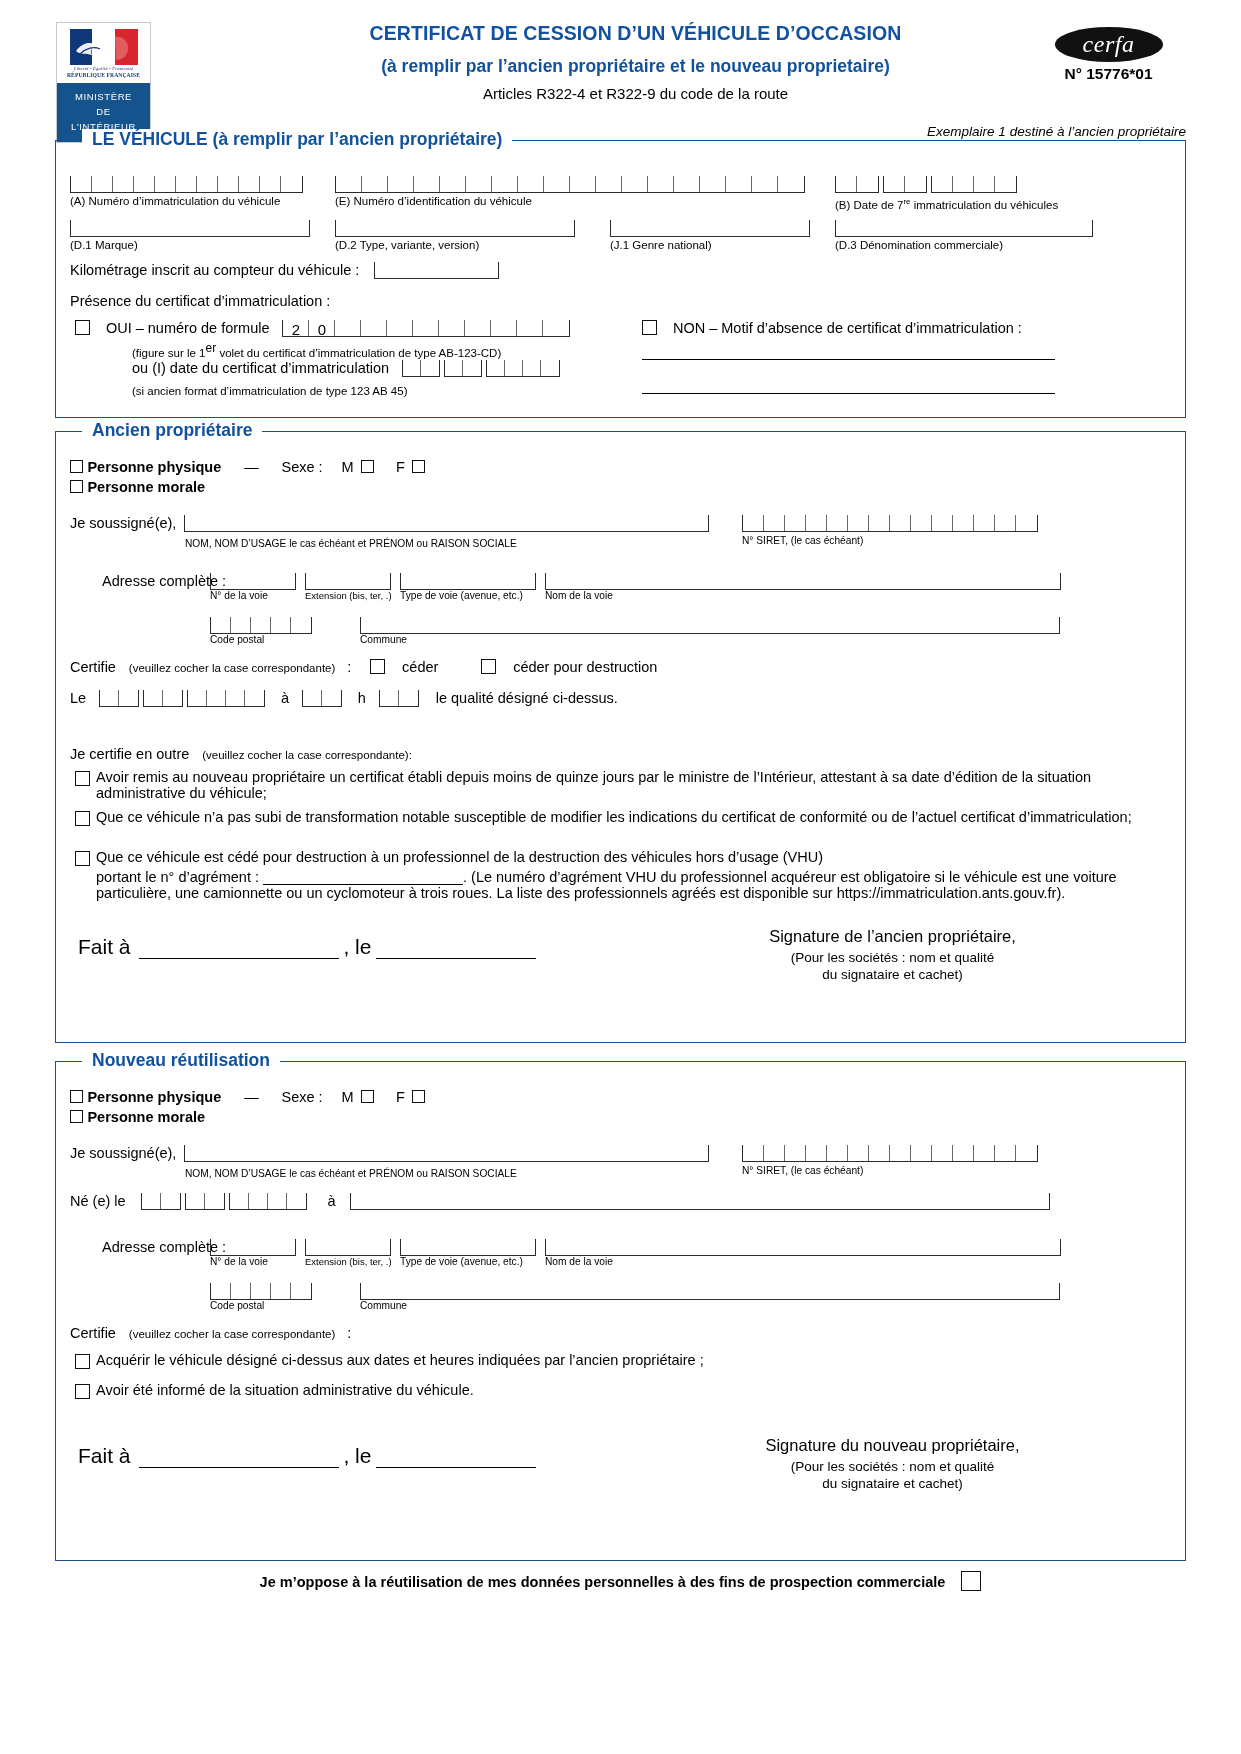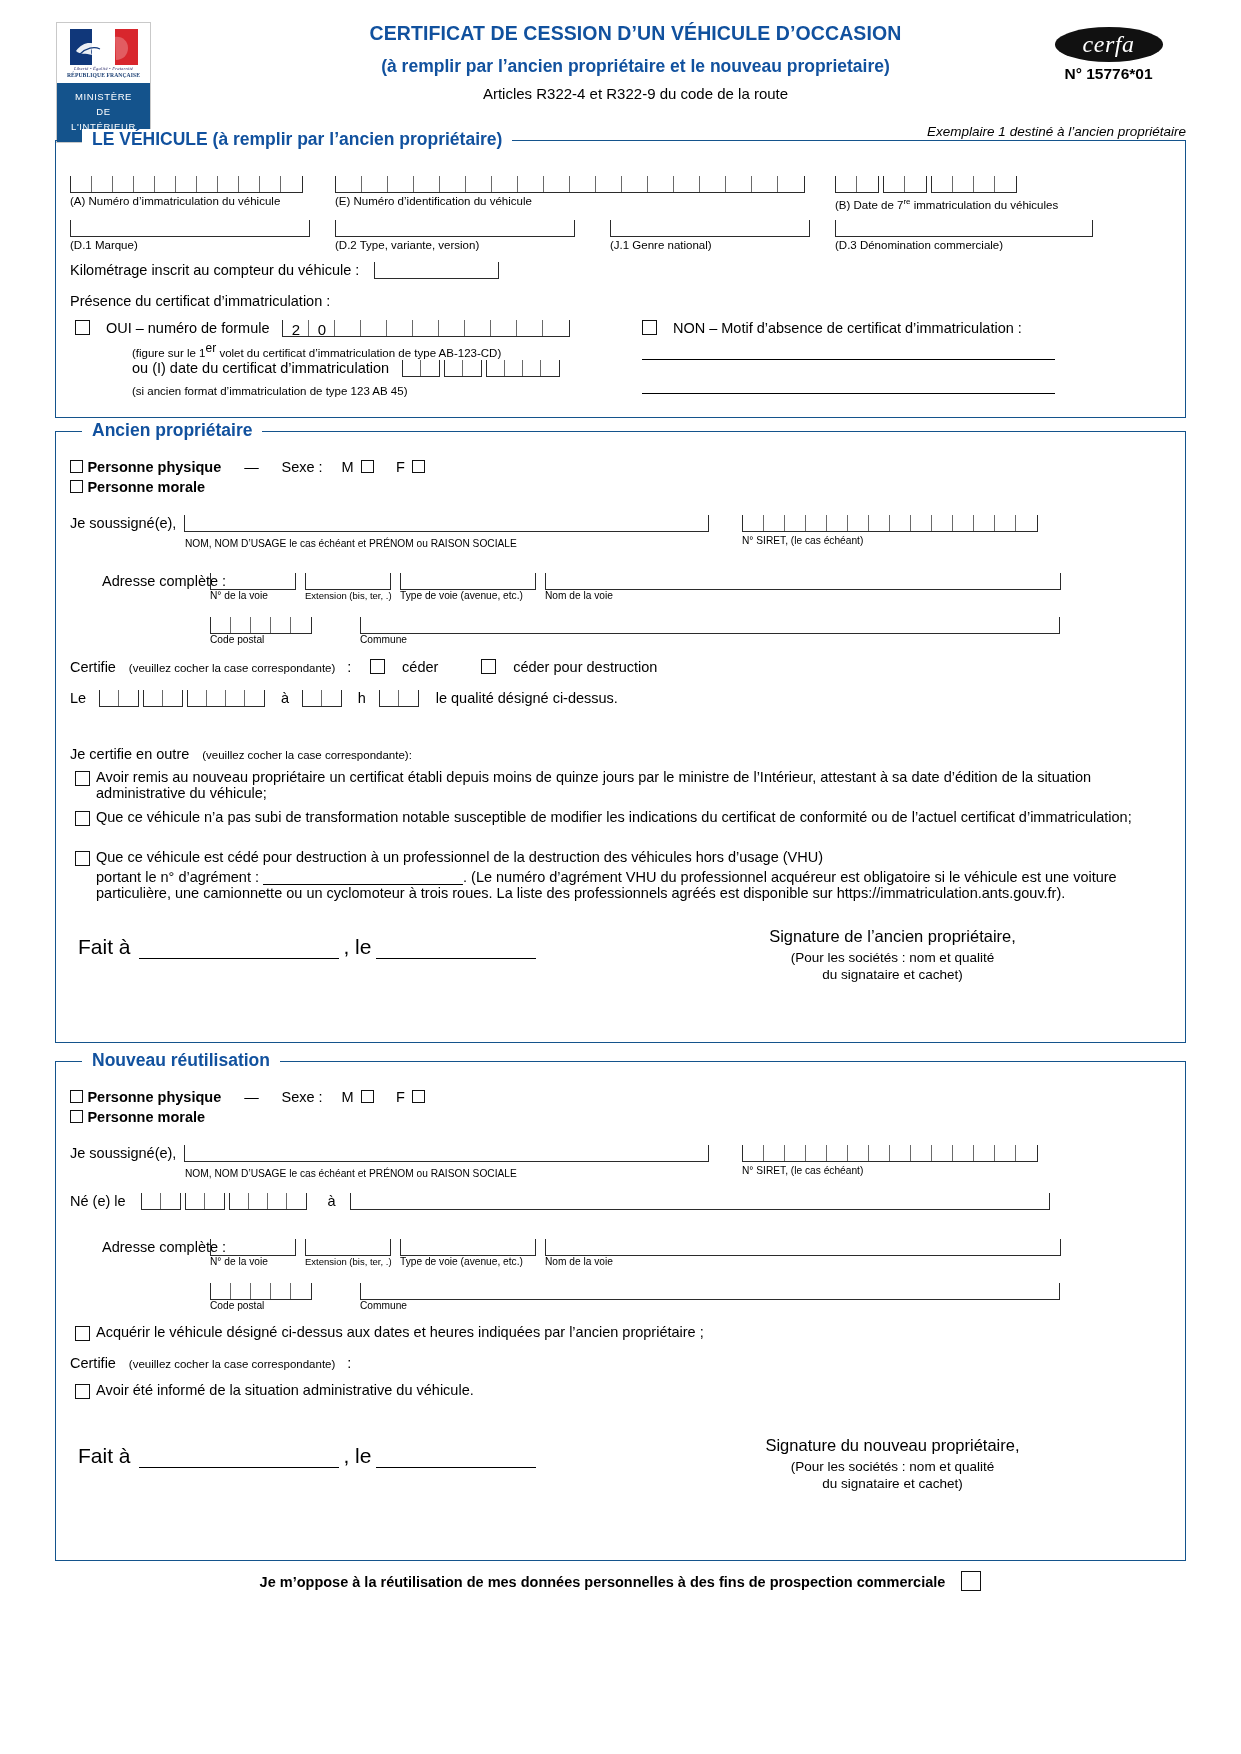--- a/index.html
+++ b/index.html
@@ -722,32 +722,32 @@
             <span class="cell" style="width:20px"></span>
           </span>
           <div class="fieldcap-sm">Code postal</div>
         </div>
         <div class="abs" style="left:290px; top:0px;">
           <span class="linebox" style="width:700px"></span>
           <div class="fieldcap-sm">Commune</div>
         </div>
       </div>
 
-      <div class="row" style="position:relative; height:30px;">
-        <span class="cb cb-lg abs" style="left:5px; top:2px;"></span>
-        <div style="margin-left:26px;" class="txt">Acquérir le véhicule désigné ci-dessus aux dates et heures indiquées par l’ancien propriétaire ;</div>
-      </div>
-
       <div class="row" style="height:28px;">
         <span class="txt">Certifie</span>
         <span style="display:inline-block;width:4px"></span>
         <span class="small">(veuillez cocher la case correspondante)</span>
         <span style="display:inline-block;width:3px"></span>
         <span class="txt">:</span>
       </div>
+
+      <div class="row" style="position:relative; height:30px;">
+        <span class="cb cb-lg abs" style="left:5px; top:2px;"></span>
+        <div style="margin-left:26px;" class="txt">Acquérir le véhicule désigné ci-dessus aux dates et heures indiquées par l’ancien propriétaire ;</div>
+      </div>
       <div class="row" style="position:relative; height:30px;">
         <span class="cb cb-lg abs" style="left:5px; top:2px;"></span>
         <div style="margin-left:26px;" class="txt">Avoir été informé de la situation administrative du véhicule.</div>
       </div>
 
       <div class="row" style="position:relative; height:90px; margin-top:24px;">
         <div class="abs" style="left:8px; top:8px;">
           <span class="faita">Fait à</span>
           <span class="dashline" style="width:200px; margin-left:4px"></span>
           <span class="faita">, le</span>

